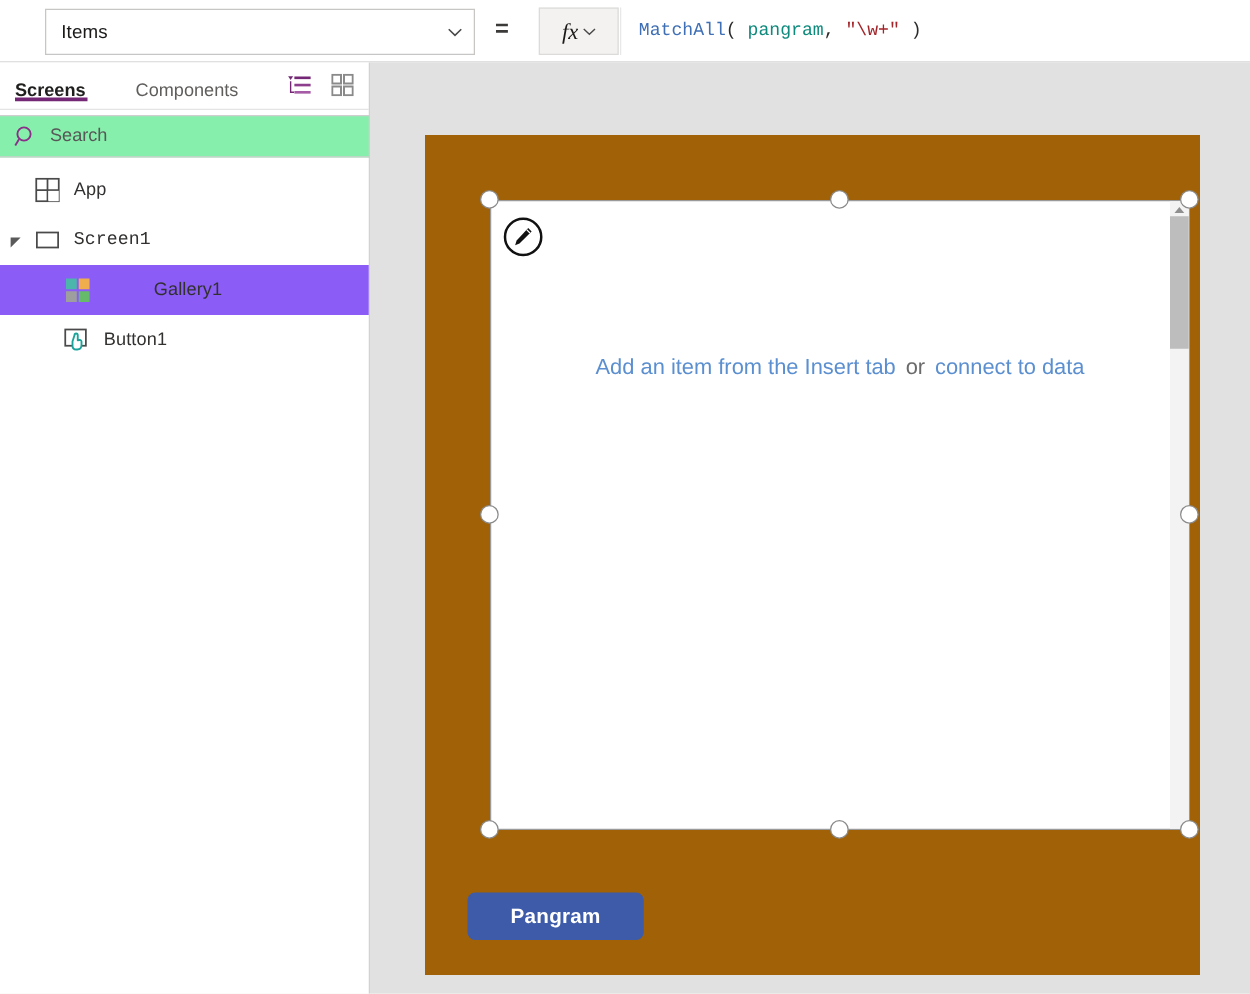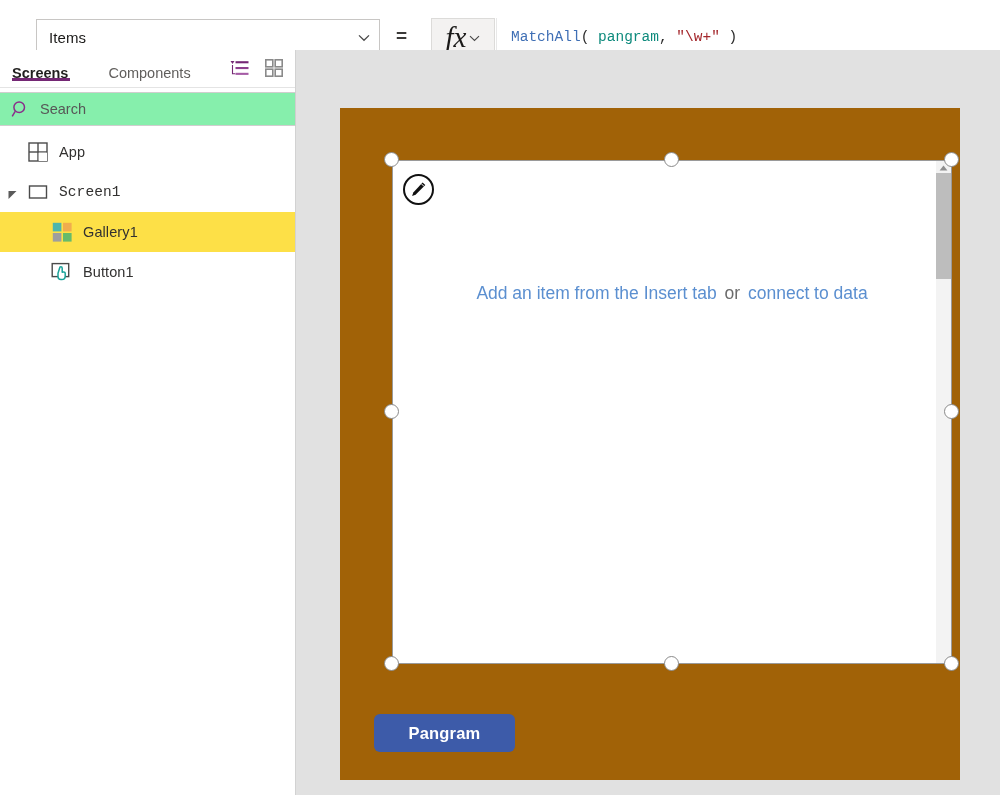--- a/index.html
+++ b/index.html
@@ -22,21 +22,20 @@
 
   
   .formula-bar {
     position: absolute;
     left: 0; top: 0;
     width: 1000px; height: 50px;
     background: #ffffff;
     border-bottom: 1px solid #d6d6d6;
     display: flex;
     align-items: center;
-    margin-top: 12px;
   }
 
   .prop-select {
     position: absolute;
     left: 36px; top: 7px;
     width: 344px; height: 37px;
     background: #ffffff;
     border: 1px solid #c8c6c4;
     display: flex;
     align-items: center;
@@ -73,21 +72,21 @@
     border: 1px solid #dcdbd9;
     display: flex;
     align-items: center;
     justify-content: center;
     gap: 3px;
     cursor: pointer;
   }
   .fx-glyph {
     font-family: "Liberation Serif", serif;
     font-style: italic;
-    font-size: 29px;
+    font-size: 18px;
     color: #1b1a19;
     line-height: 1;
   }
 
   .formula-input {
     position: absolute;
     left: 496px; top: 6px;
     width: 504px; height: 38px;
     background: #ffffff;
     border-left: 1px solid #e8e8e8;
@@ -179,21 +178,21 @@
 
   .tree-row {
     position: relative;
     display: flex;
     align-items: center;
     height: 40px;
     cursor: pointer;
     font-size: 14.5px;
     color: #323130;
   }
-  .tree-row.selected { background: #fde047; }
+  .tree-row.selected { background: #8b5cf6; gap: 40px; }
   .tree-caret {
     position: absolute;
     left: 8px; top: 16px;
     width: 10px; height: 10px;
   }
   .tree-icon {
     display: flex;
     align-items: center;
     justify-content: center;
     width: 22px; height: 22px;

